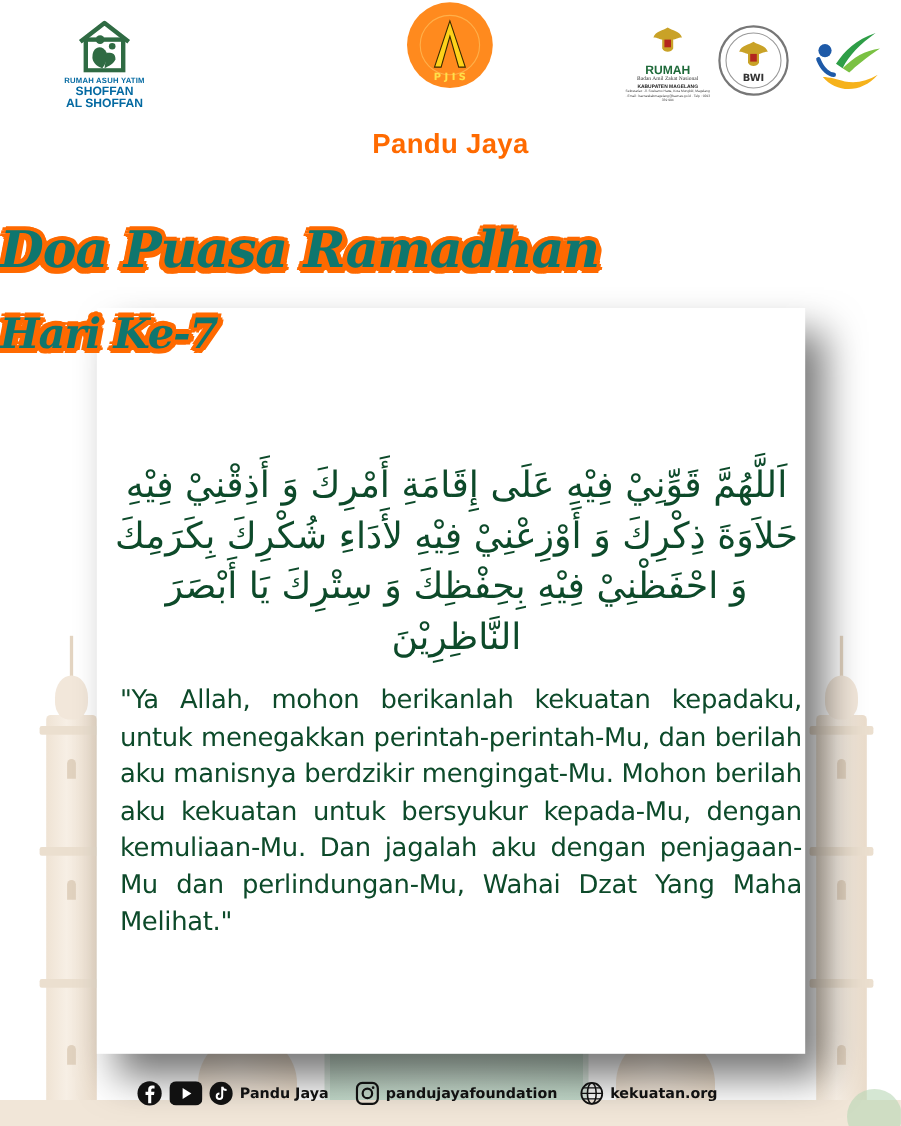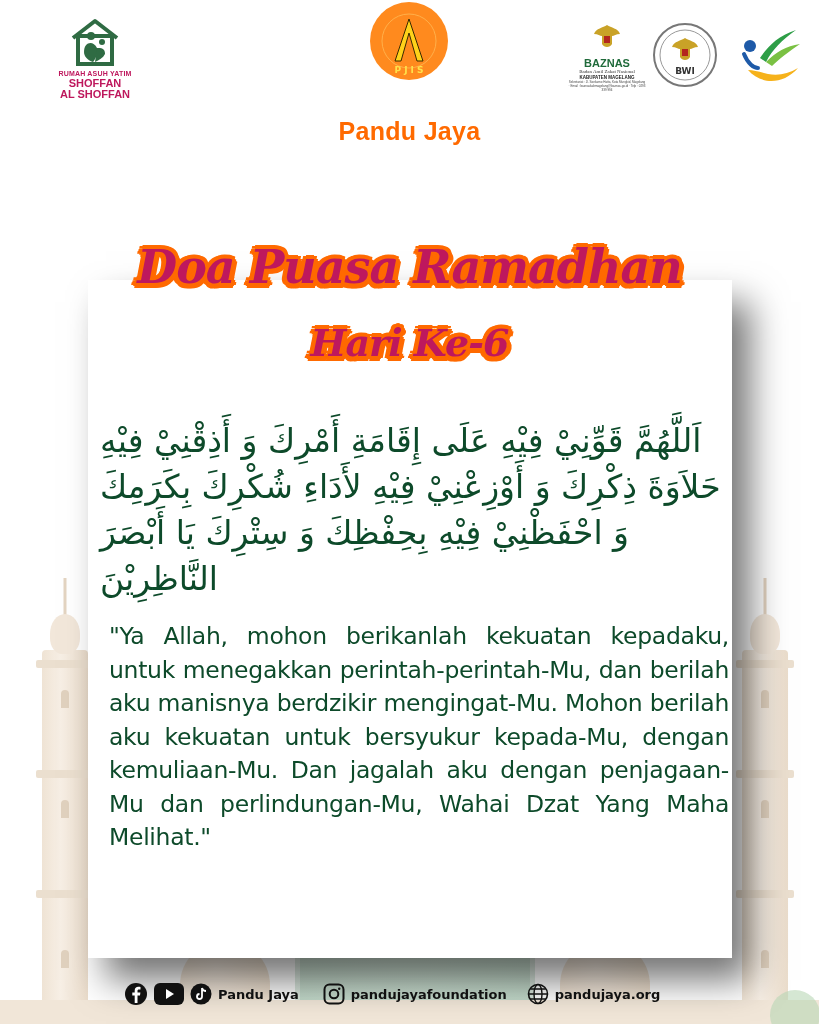--- a/index.html
+++ b/index.html
@@ -12,51 +12,51 @@
   .minaret .spire { position:absolute; left:50%; transform:translateX(-50%); width:3px; background:#e3d4c1; }
   .minaret .band { position:absolute; left:-6px; right:-6px; height:8px; background:#ebdfcf; border-radius:2px; }
   .minaret .win { position:absolute; width:8px; height:18px; background:#e0d1be; border-radius:4px 4px 0 0; left:50%; transform:translateX(-50%); }
   .dome-side { position:absolute; border-radius:50% 50% 10% 10%; background:radial-gradient(circle at 40% 30%,#f8eee3,#ecdcc8); }
   .dome-main { position:absolute; left:300px; top:850px; width:230px; height:200px; border-radius:50% 50% 6% 6%; background:radial-gradient(circle at 45% 30%,#cfe5d7,#9fc6ae 70%,#8fb59e); opacity:.75; }
   .dome-drum { position:absolute; left:295px; top:930px; width:240px; height:100px; background:linear-gradient(180deg,#d5e6da,#c4d9ca); opacity:.7; }
   .base-wall { position:absolute; left:0; right:0; top:1000px; height:24px; background:#f1e6d8; }
   .tree { position:absolute; border-radius:50%; background:#b9d7b6; opacity:.6; }
 
   
-  .logo-left { position:absolute; left:55px; top:18px; width:80px; text-align:center; z-index:3; color:#be185d; }
+  .logo-left { position:absolute; left:55px; top:18px; width:80px; text-align:center; z-index:3; color:#0369a1; }
   .house { width:52px; height:48px; margin:0 auto; position:relative; }
   .house svg { display:block; }
   .logo-left .l1 { font-size:7px; font-weight:bold; letter-spacing:.2px; margin-top:4px; }
   .logo-left .l2 { font-size:11px; font-weight:bold; line-height:11px; margin-top:1px; }
   .logo-left .l3 { font-size:11px; font-weight:bold; line-height:11px; }
 
   .logo-center { position:absolute; left:369px; top:1px; width:80px; height:80px; z-index:3; }
   .brand-name { position:absolute; left:0; right:0; top:117px; text-align:center; font-size:25px; font-weight:bold; color:#ff6a00; z-index:3; letter-spacing:.3px; }
 
   .logo-baznas { position:absolute; left:568px; top:22px; width:78px; text-align:center; z-index:3; }
   .logo-baznas .b1 { font-size:11px; font-weight:bold; color:#1f6a3a; line-height:11px; margin-top:2px; }
   .logo-baznas .b2 { font-family:"Liberation Serif", serif; font-size:5px; color:#333; }
   .logo-baznas .b3 { font-size:4.5px; font-weight:bold; color:#222; margin-top:1px; }
   .logo-baznas .b4 { font-size:3px; color:#444; line-height:4px; }
   .logo-bwi { position:absolute; left:652px; top:22px; width:66px; height:66px; z-index:3; }
   .logo-kemenag { position:absolute; left:738px; top:24px; width:66px; height:66px; z-index:3; }
 
   
   .card { position:absolute; left:88px; top:280px; width:644px; height:678px; background:#ffffff; z-index:1;
           box-shadow: 18px 22px 34px rgba(0,0,0,.55); }
-  .title { position:absolute; left:0; right:0; z-index:4; text-align:center; font-family:"DejaVu Serif", serif; font-style:italic; font-weight:bold; color:#be185d;
+  .title { position:absolute; left:0; right:0; z-index:4; font-family:"DejaVu Serif", serif; font-style:italic; font-weight:bold; color:#0f766e;
            -webkit-text-stroke:0; text-shadow:
            0 0 2px #ff6a00, 2px 0 0 #ff6a00, -2px 0 0 #ff6a00, 0 2px 0 #ff6a00, 0 -2px 0 #ff6a00,
            3px 3px 0 #ff6a00, -3px -3px 0 #ff6a00, 3px -3px 0 #ff6a00, -3px 3px 0 #ff6a00,
            4px 0 0 #ff6a00, -4px 0 0 #ff6a00, 0 4px 0 #ff6a00, 0 -4px 0 #ff6a00,
-           5px 2px 0 #ff6a00, -5px 2px 0 #ff6a00, 2px 5px 0 #ff6a00, -2px 5px 0 #ff6a00; margin-top: 40px; }
+           5px 2px 0 #ff6a00, -5px 2px 0 #ff6a00, 2px 5px 0 #ff6a00, -2px 5px 0 #ff6a00; }
   .title1 { top:200px; font-size:46px; letter-spacing:-1px; }
   .title2 { top:280px; font-size:38px; letter-spacing:-1px; }
 
-  .arabic { position:absolute; left:100px; top:418px; width:630px; z-index:4; direction:rtl; text-align:left;
+  .arabic { position:absolute; left:100px; top:418px; width:630px; z-index:4; direction:rtl; text-align:center;
             font-family:"DejaVu Sans", sans-serif; font-size:33px; line-height:46px; color:#0d4a2a; }
   .translation { position:absolute; left:109px; top:620px; width:620px; z-index:4; text-align:justify;
             font-family:"DejaVu Sans", sans-serif; font-size:23.5px; line-height:33.5px; color:#0d4a2a; letter-spacing:-.3px; }
 
   
   .footer { position:absolute; left:124px; top:980px; height:28px; z-index:4; display:flex; align-items:center; font-family:"DejaVu Sans", sans-serif; font-weight:bold; font-size:13px; color:#111; }
   .ico { display:inline-flex; align-items:center; justify-content:center; }
   .sp { width:6px; }
 </style>
 </head>
@@ -116,21 +116,21 @@
   </svg>
 </div>
 
 <div class="brand-name">Pandu Jaya</div>
 
 <div class="logo-baznas">
   <svg width="30" height="30" viewBox="0 0 30 30">
     <path d="M15 3 C11 6 4 6 2 12 C6 12 8 14 10 14 L10 22 C12 26 18 26 20 22 L20 14 C22 14 24 12 28 12 C26 6 19 6 15 3Z" fill="#c9a227"></path>
     <rect x="12" y="14" width="6" height="7" fill="#b3261e"></rect>
   </svg>
-  <div class="b1">BAZNAS</div>
+  <div class="b1">RUMAH</div>
   <div class="b2">Badan Amil Zakat Nasional</div>
   <div class="b3">KABUPATEN MAGELANG</div>
   <div class="b4">Sekretariat : Jl. Soekarno Hatta, Kota Mungkid, Magelang · Email : baznaskabmagelang@baznas.go.id · Telp : 0293 339 994</div>
 </div>
 
 <div class="logo-bwi">
   <svg width="66" height="66" viewBox="0 0 66 66">
     <circle cx="33" cy="33" r="31" fill="#ffffff" stroke="#777" stroke-width="2"></circle>
     <circle cx="33" cy="33" r="25" fill="none" stroke="#999" stroke-width="1"></circle>
     <path d="M33 16 C29 19 22 19 20 25 C24 25 26 27 28 27 L28 35 C30 39 36 39 38 35 L38 27 C40 27 42 25 46 25 C44 19 37 19 33 16Z" fill="#c9a227"></path>
@@ -145,21 +145,21 @@
     <path d="M6 30 C10 40 16 44 20 44" fill="none" stroke="#1e5aa8" stroke-width="4" stroke-linecap="round"></path>
     <path d="M22 34 C30 22 40 12 58 6 C44 16 34 26 28 38Z" fill="#2e9e47"></path>
     <path d="M28 38 C38 28 48 22 62 20 C50 28 40 36 34 42Z" fill="#7ac143"></path>
     <path d="M10 46 C22 60 44 62 60 44 C50 50 40 52 30 50 C22 48 16 46 10 46Z" fill="#f6b21b"></path>
   </svg>
 </div>
 
 <div class="card"></div>
 
 <div class="title title1">Doa Puasa Ramadhan</div>
-<div class="title title2">Hari Ke-6</div>
+<div class="title title2">Hari Ke-7</div>
 
 <div class="arabic">اَللَّهُمَّ قَوِّنِيْ فِيْهِ عَلَى إِقَامَةِ أَمْرِكَ وَ أَذِقْنِيْ فِيْهِ حَلاَوَةَ ذِكْرِكَ وَ أَوْزِعْنِيْ فِيْهِ لأَدَاءِ شُكْرِكَ بِكَرَمِكَ وَ احْفَظْنِيْ فِيْهِ بِحِفْظِكَ وَ سِتْرِكَ يَا أَبْصَرَ النَّاظِرِيْنَ</div>
 <div class="translation">"Ya Allah, mohon berikanlah kekuatan kepadaku, untuk menegakkan perintah-perintah-Mu, dan berilah aku manisnya berdzikir mengingat-Mu. Mohon berilah aku kekuatan untuk bersyukur kepada-Mu, dengan kemuliaan-Mu. Dan jagalah aku dengan penjagaan-Mu dan perlindungan-Mu, Wahai Dzat Yang Maha Melihat."</div>
 
 <div class="footer">
   <span class="ico">
     <svg width="24" height="24" viewBox="0 0 24 24">
         <circle cx="12" cy="12" r="11" fill="#111"></circle>
         <path d="M13.5 21 V13.5 H16 L16.4 10.6 H13.5 V8.9 C13.5 8.1 13.8 7.5 15 7.5 H16.5 V5 C16 4.9 15.2 4.8 14.3 4.8 C12.2 4.8 10.7 6.1 10.7 8.4 V10.6 H8.3 V13.5 H10.7 V21Z" fill="#fff"></path>
       </svg>
@@ -192,14 +192,14 @@
   <span>pandujayafoundation</span>
   <span style="width:20px"></span>
   <span class="ico">
     <svg width="22" height="22" viewBox="0 0 22 22">
         <circle cx="11" cy="11" r="9.5" fill="none" stroke="#111" stroke-width="1.6"></circle>
         <ellipse cx="11" cy="11" rx="4" ry="9.5" fill="none" stroke="#111" stroke-width="1.4"></ellipse>
         <path d="M1.5 11 H20.5 M3.5 6 H18.5 M3.5 16 H18.5" stroke="#111" stroke-width="1.3"></path>
       </svg>
   </span>
   <span class="sp"></span>
-  <span>pandujaya.org</span>
+  <span>kekuatan.org</span>
 </div>
 
 </body></html>

